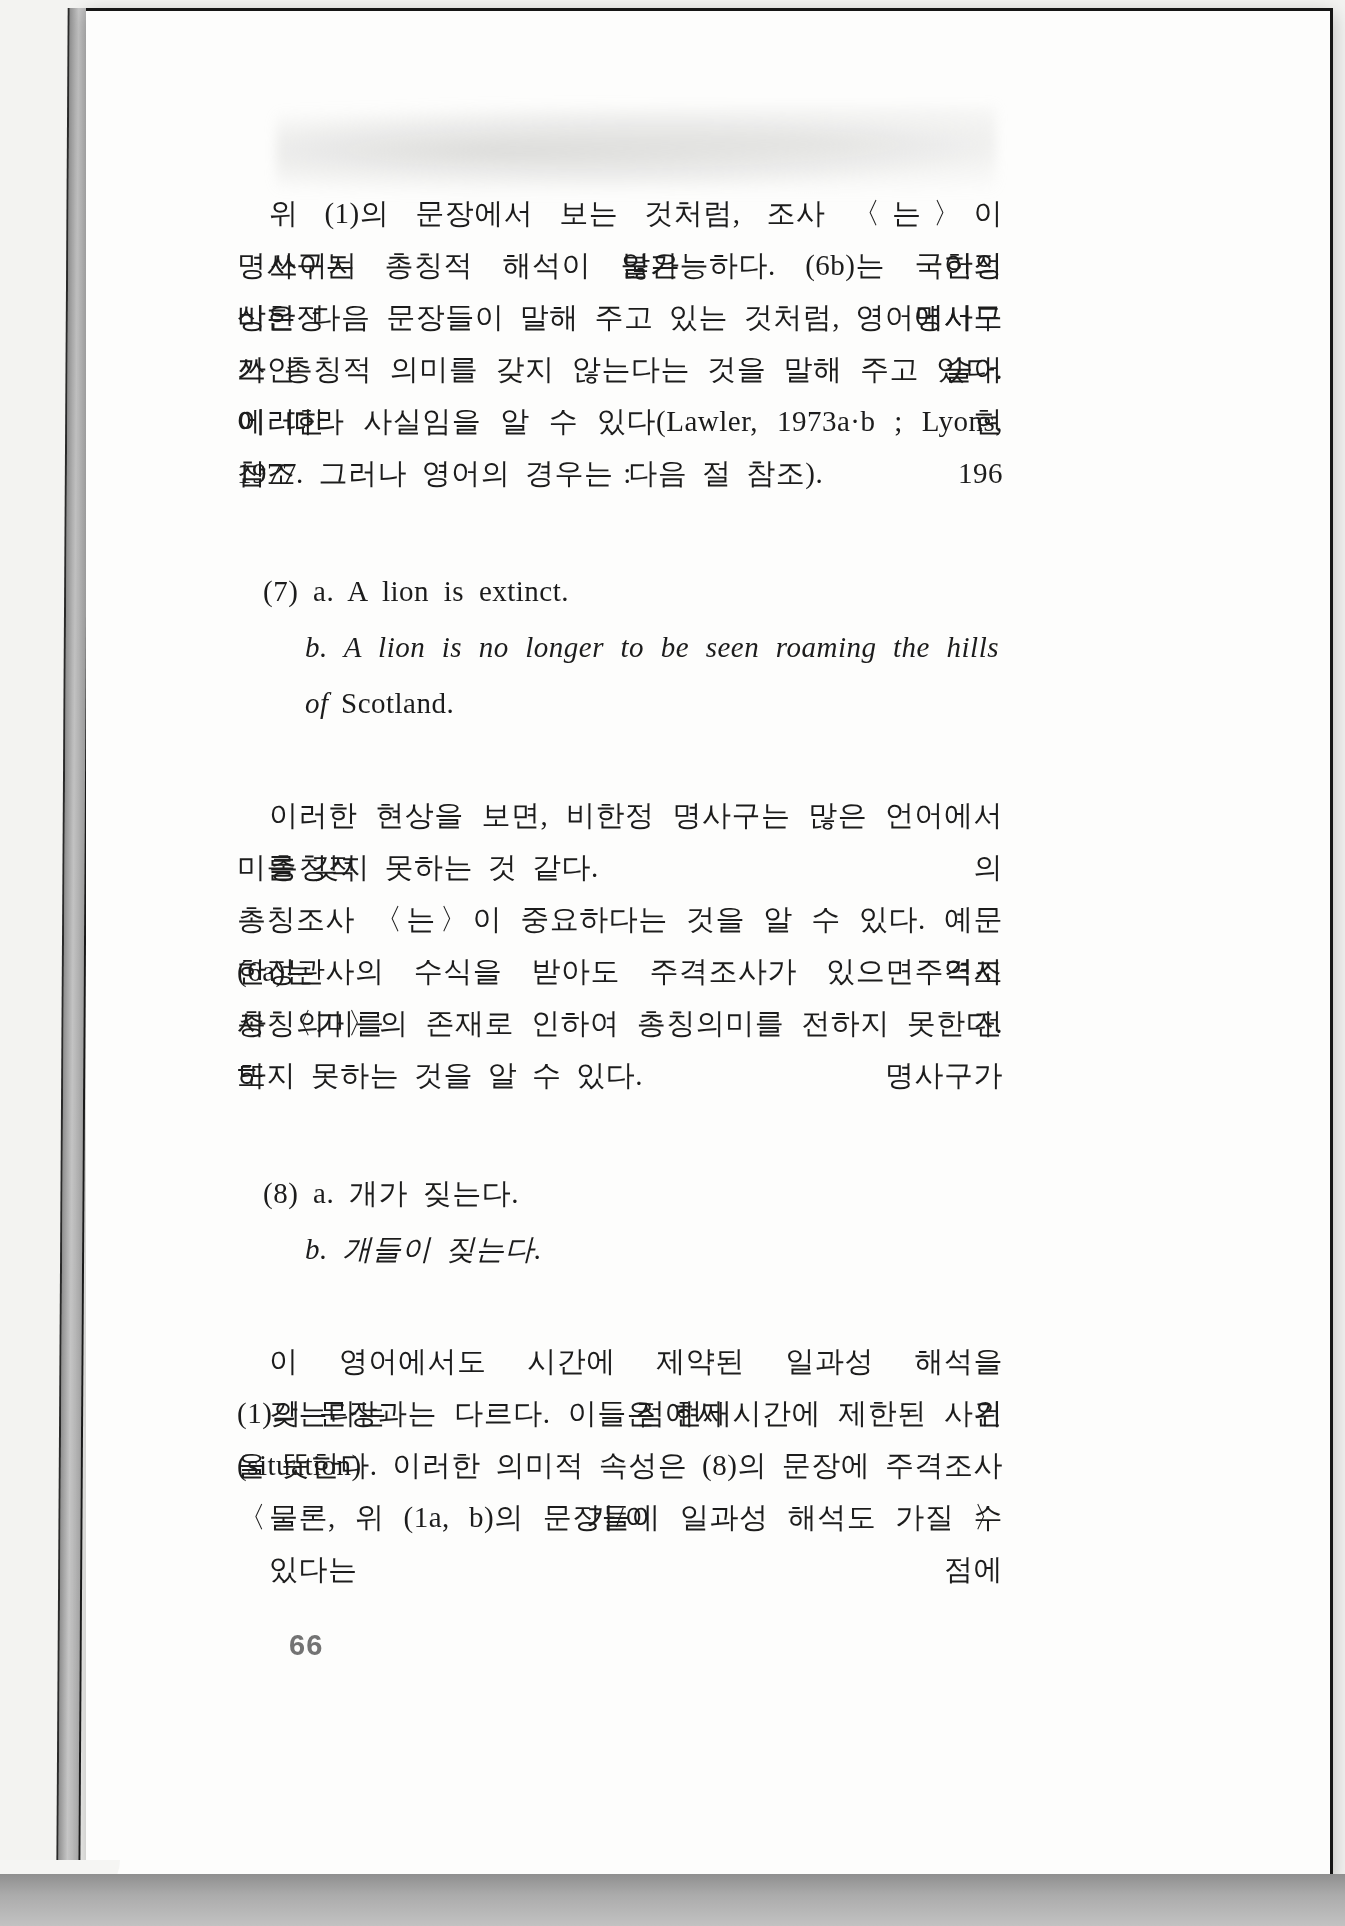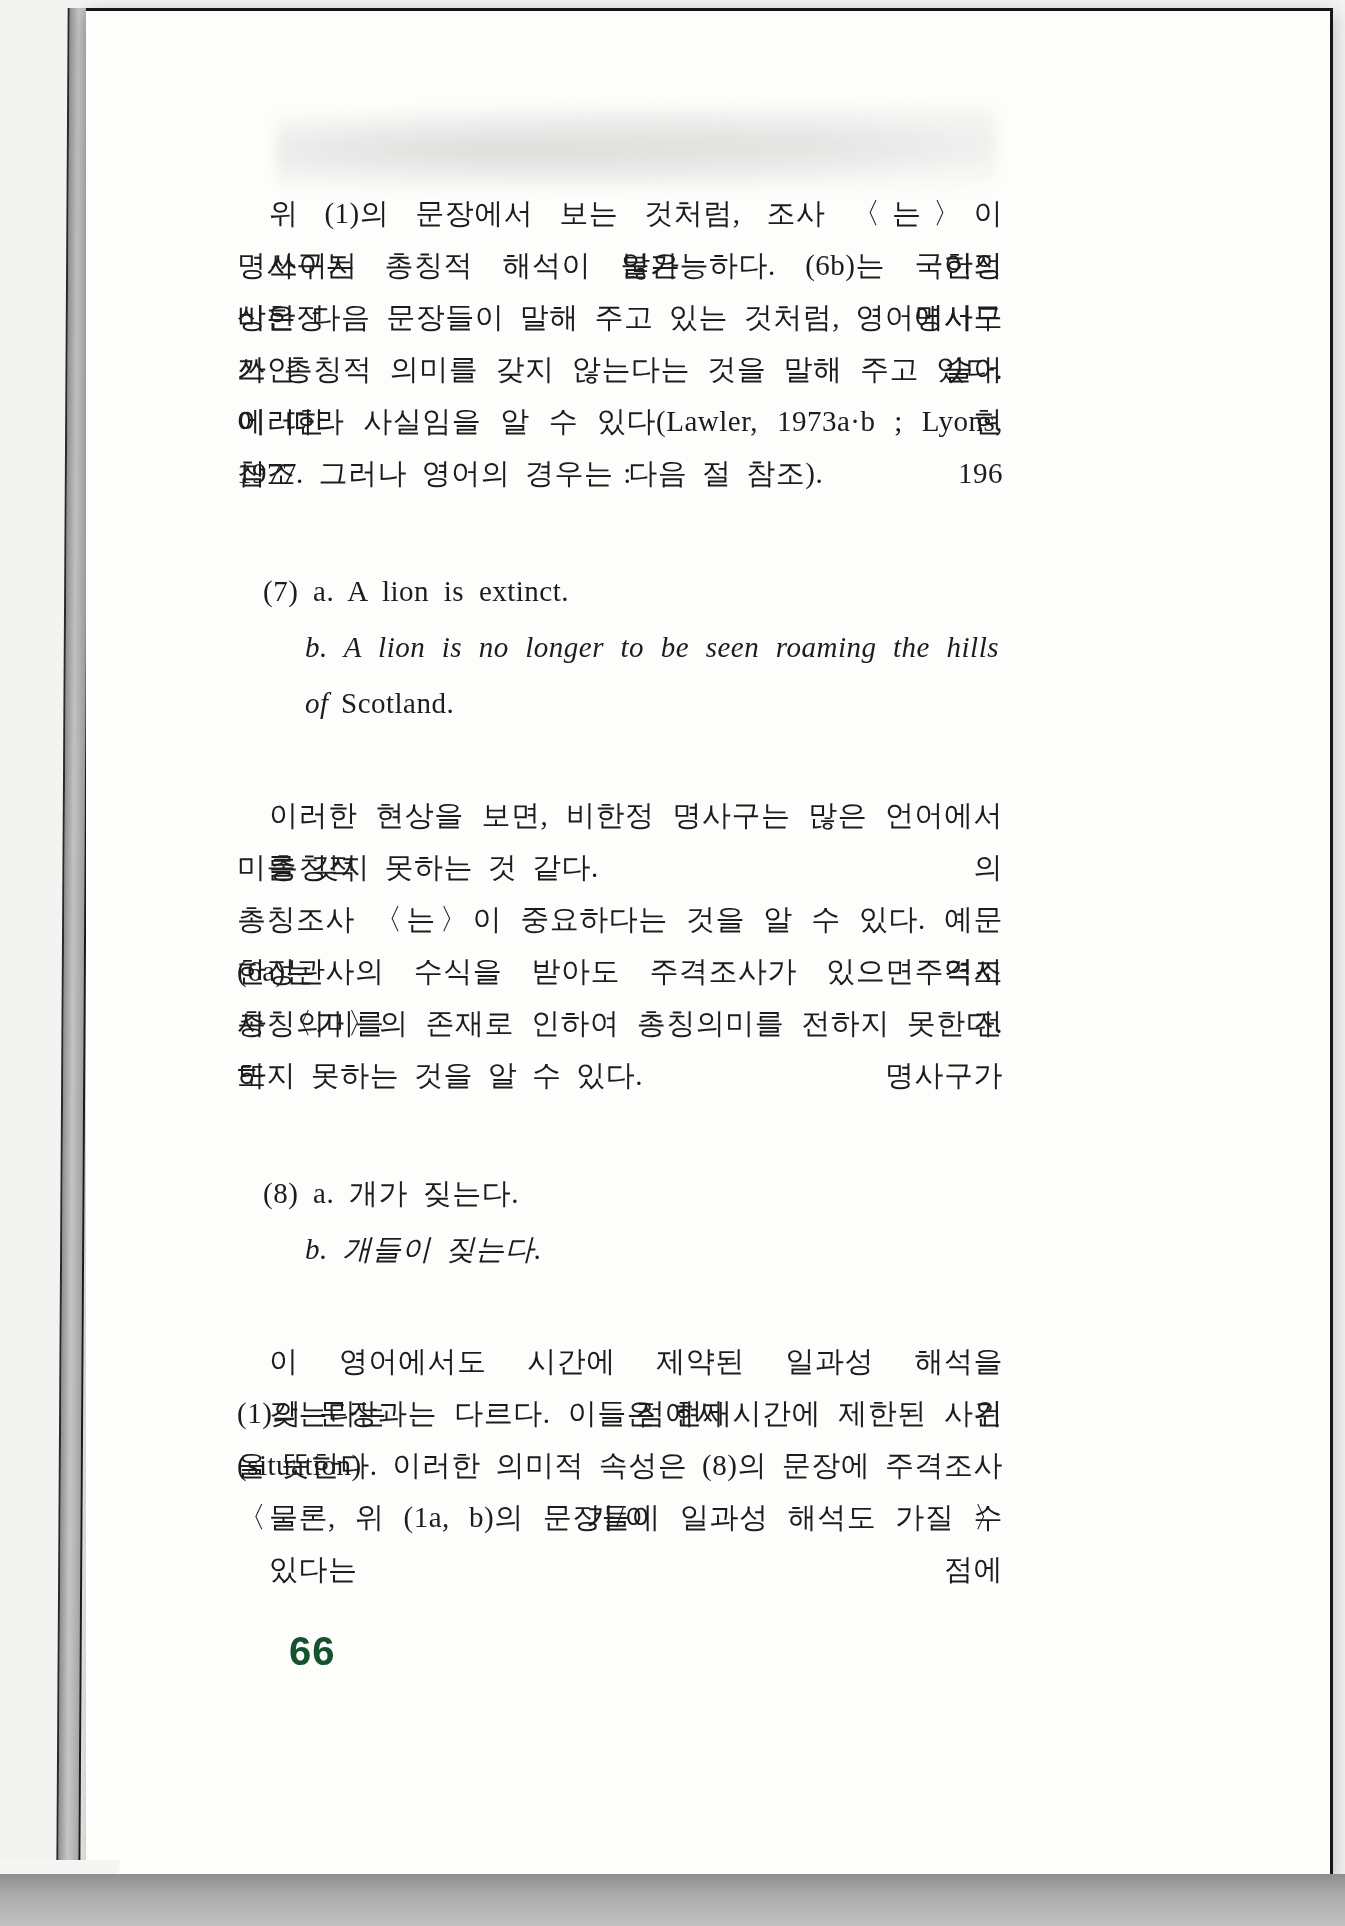--- a/index.html
+++ b/index.html
@@ -80,22 +80,22 @@
   .ind-ex-inner{padding-left:68px;font-style:italic;}
   .ind-ex-inner2{padding-left:104px;}
   .block{margin:0;}
   .block-example{margin:64px 4px 58px 0;}
   .block-example .line{line-height:56px;height:56px;}
   .page-number{
     position:absolute;
     left:203px;top:1618px;     
     font-family:"Liberation Sans","DejaVu Sans",sans-serif;
     font-weight:700;
-    font-size:40px;
-    color:#14532d;
+    font-size:29px;
+    color:#737373;
     letter-spacing:1px;
   }
 </style>
 </head>
 <body>
 
 <div class="scene">
   <div class="spine-edge"></div>
   <div class="page">
     <div class="smudge"></div>

